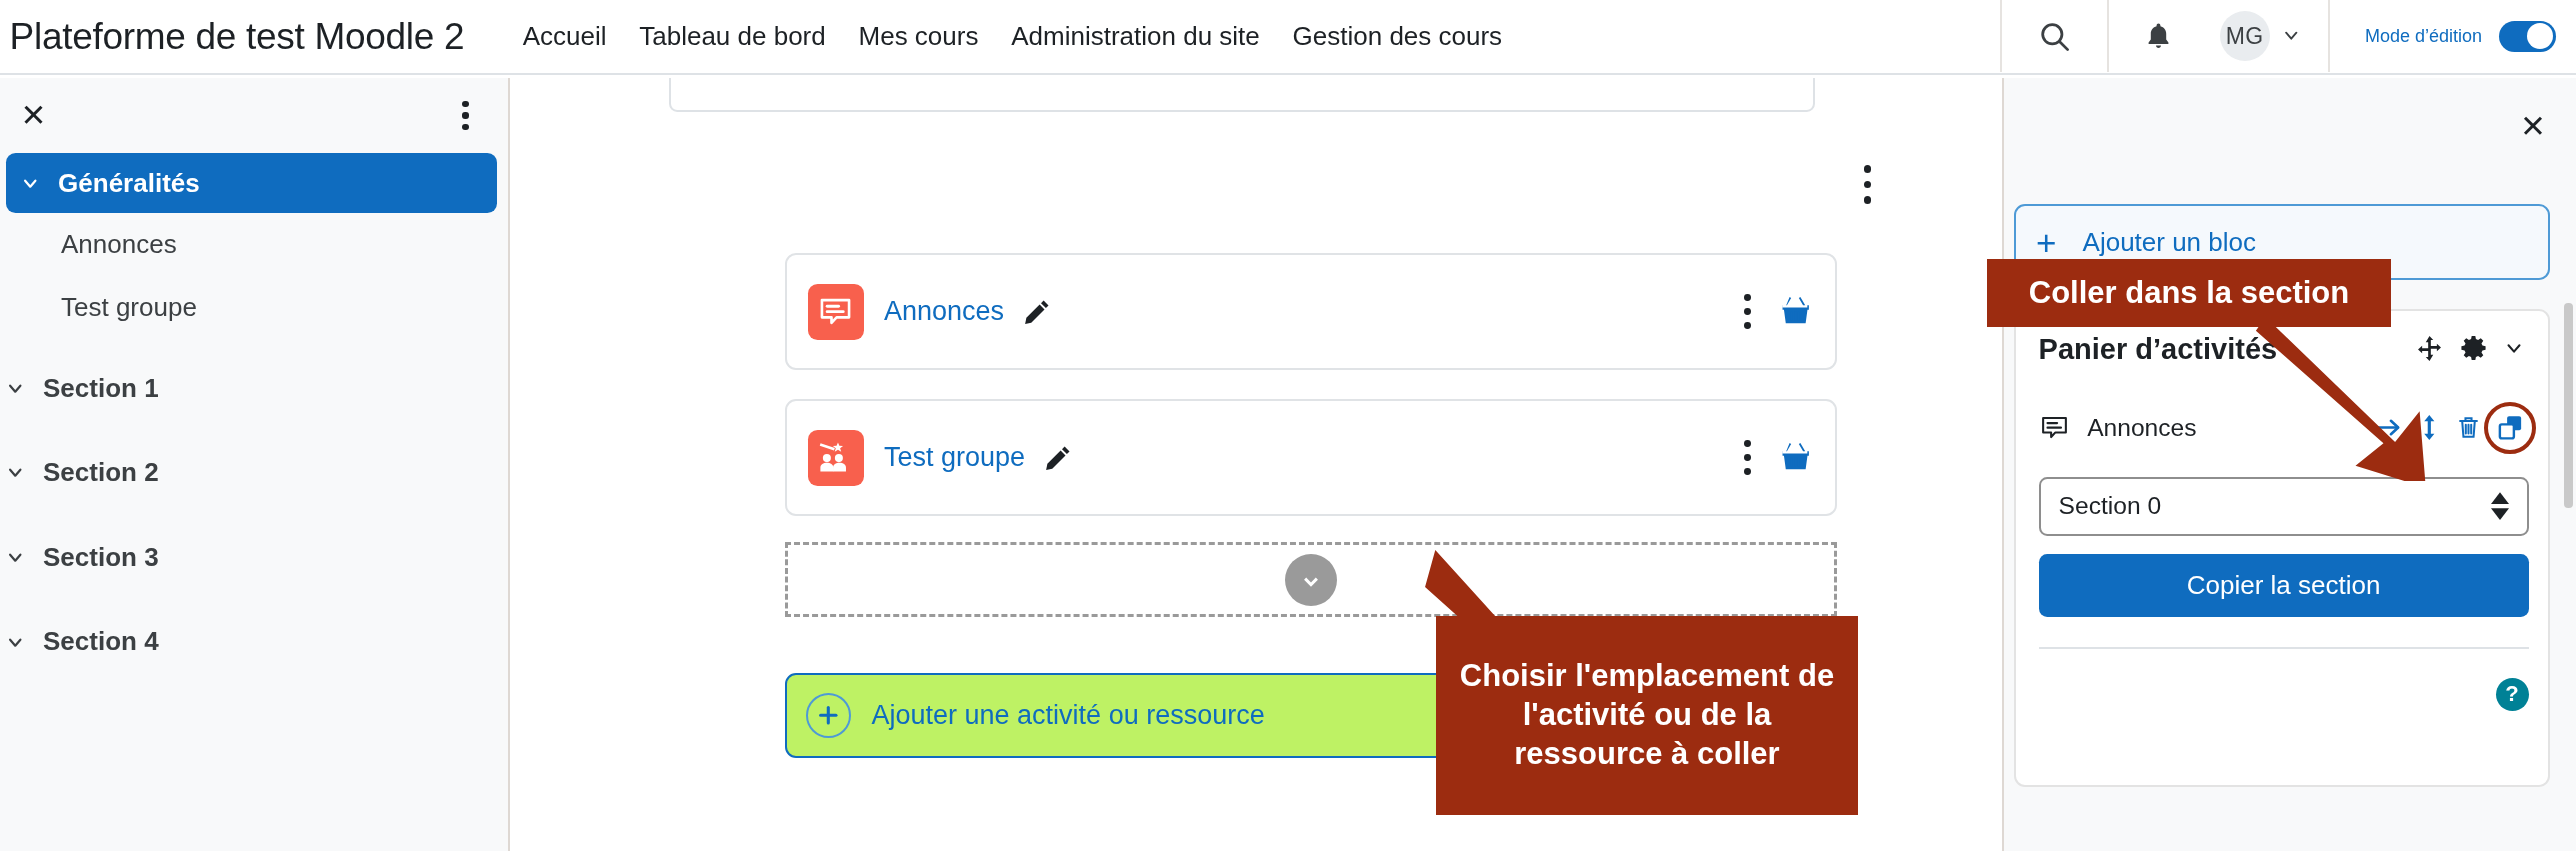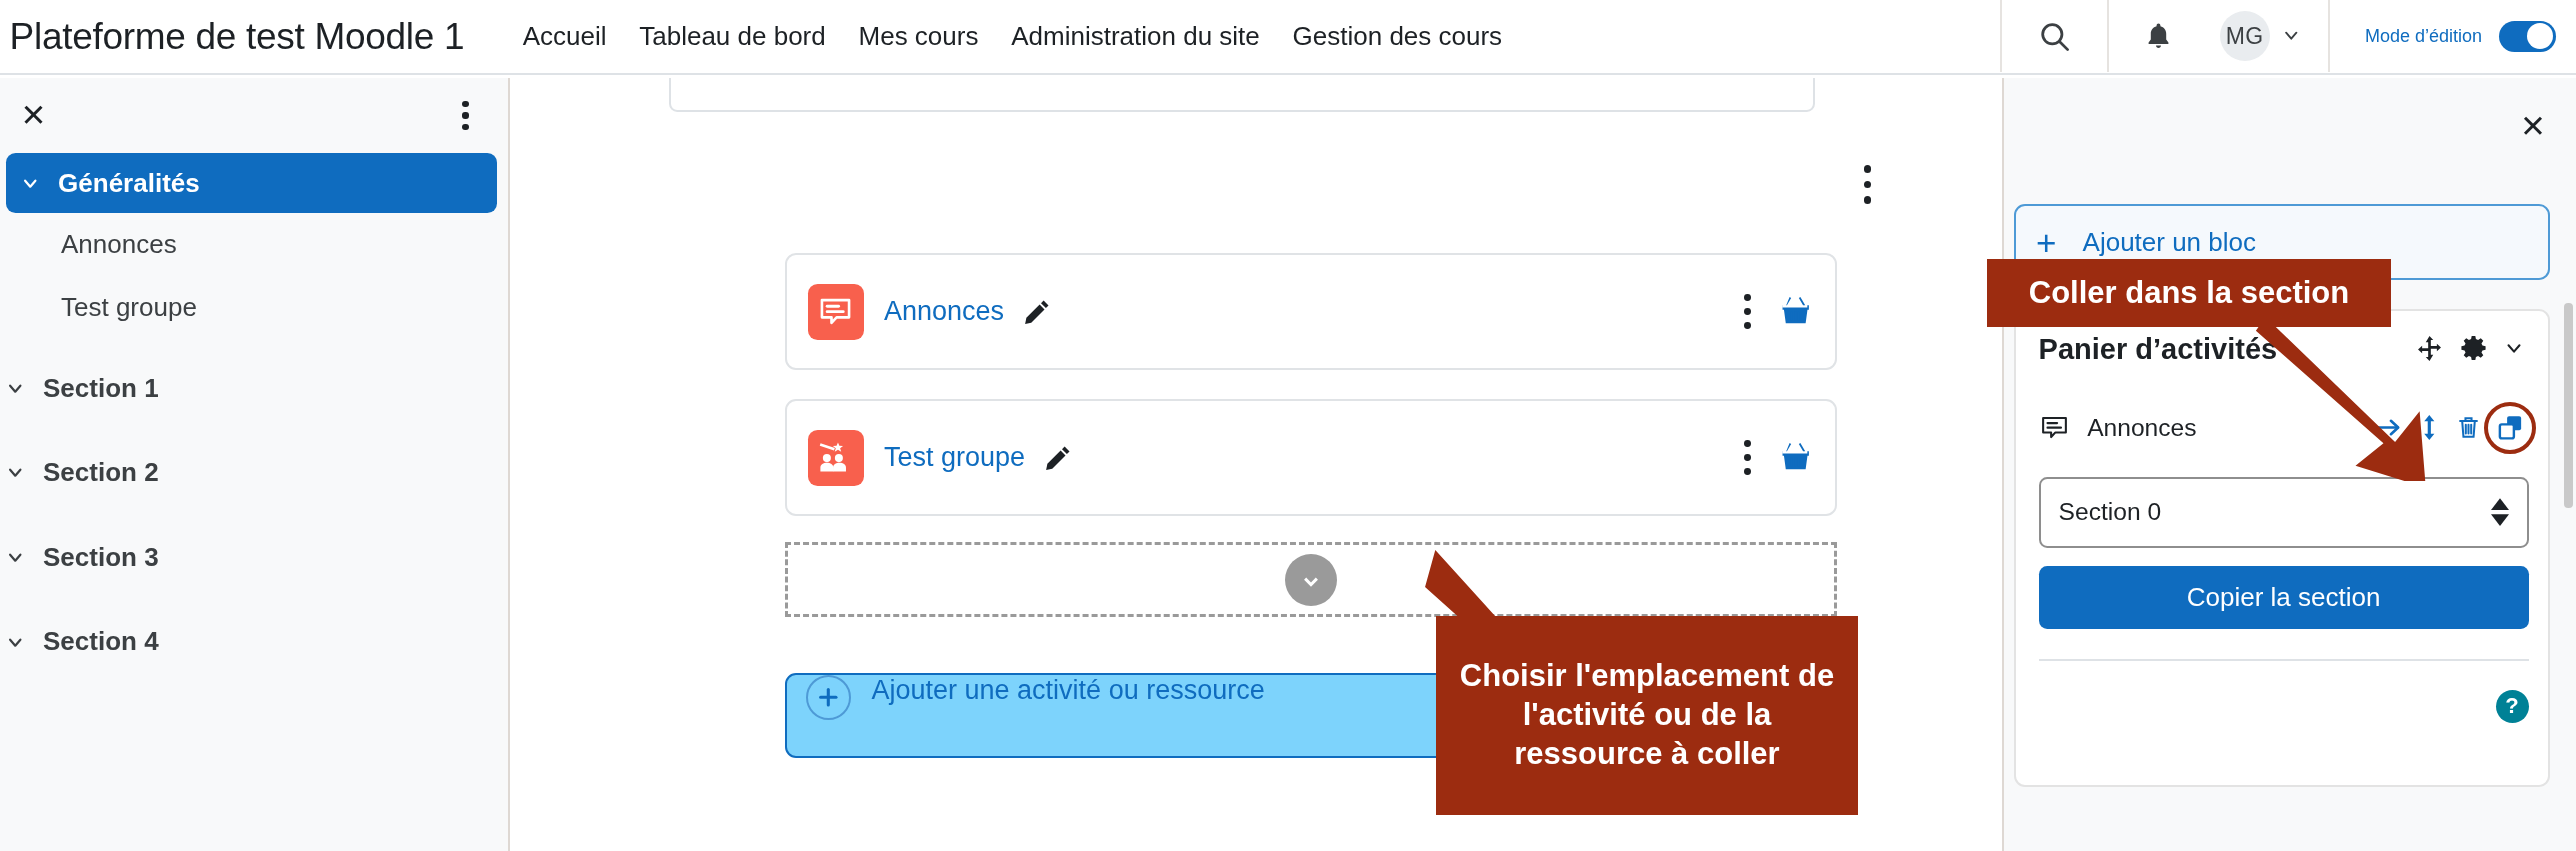--- a/index.html
+++ b/index.html
@@ -134,22 +134,22 @@
     border: 3.4px dashed #9a9a9a; background: #fff;
     display: flex; align-items: center; justify-content: center;
   }
   .dz-circle {
     width: 52px; height: 52px; border-radius: 50%; background: #9a9a9a;
     display: flex; align-items: center; justify-content: center;
   }
 
   .addact {
     position: absolute; left: 272px; top: 595px; width: 1052px; height: 85px;
-    border: 2px solid #0f6cbf; border-radius: 11px; background: #7dd3fc;
-    display: flex; padding-left: 19px;
+    border: 2px solid #0f6cbf; border-radius: 11px; background: #bef264;
+    display: flex; align-items: center; padding-left: 19px;
   }
   .plus-circle {
     width: 45px; height: 45px; border-radius: 50%; border: 2px solid #4e9ad6;
     display: flex; align-items: center; justify-content: center; flex: 0 0 45px;
   }
   .addact-label { font-size: 27px; color: #0f6cbf; margin-left: 20.5px; white-space: nowrap; }
 
   
   .rightdrawer {
     position: absolute; top: 78px; left: 2002px; width: 574px; height: 774px;
@@ -185,21 +185,21 @@
   .br-label { font-size: 24.6px; color: #1d2125; margin-left: 13.6px; white-space: nowrap; }
   .br-actions { margin-left: auto; display: flex; align-items: center; gap: 13.6px; position: relative;}
   .br-actions .iconbtn { cursor: pointer; display:flex; align-items:center; }
   .copy-highlight {
     position: absolute; right: -11px; top: 50%; transform: translateY(-50%);
     width: 52px; height: 52px; border-radius: 50%;
     border: 4.8px solid #9c2c10; pointer-events: none;
   }
 
   .sel {
-    margin-top: 15px; width: 490px; height: 71px;
+    margin-top: 15px; width: 490px; height: 59px;
     border: 2px solid #8e8e8e; border-radius: 8.2px; background: #fff;
     display: flex; align-items: center; padding: 0 18px; cursor: pointer;
   }
   .sel-val { font-size: 24.6px; color: #1d2125; }
   .sel-arrows { margin-left: auto; display:flex; flex-direction: column; gap:3.4px; align-items:center;}
 
   .copybtn {
     margin-top: 18px; width: 490px; height: 63px; border-radius: 8.2px;
     background: #0f6cbf; color: #fff; font-size: 26px;
     display: flex; align-items: center; justify-content: center; cursor: pointer;
@@ -232,21 +232,21 @@
     display: flex; align-items: center; justify-content: center;
   }
   .arrow-svg { position: absolute; z-index: 39; pointer-events: none; }
 </style>
 </head>
 <body>
 
 <div id="root">
 
   <div class="topnav">
-    <div class="brand">Plateforme de test Moodle 1</div>
+    <div class="brand">Plateforme de test Moodle 2</div>
     <div class="navlinks">
       <div class="navlink">Accueil</div>
       <div class="navlink">Tableau de bord</div>
       <div class="navlink">Mes cours</div>
       <div class="navlink">Administration du site</div>
       <div class="navlink">Gestion des cours</div>
     </div>
 
     <div class="nav-right">
       <div class="nav-div"></div>

